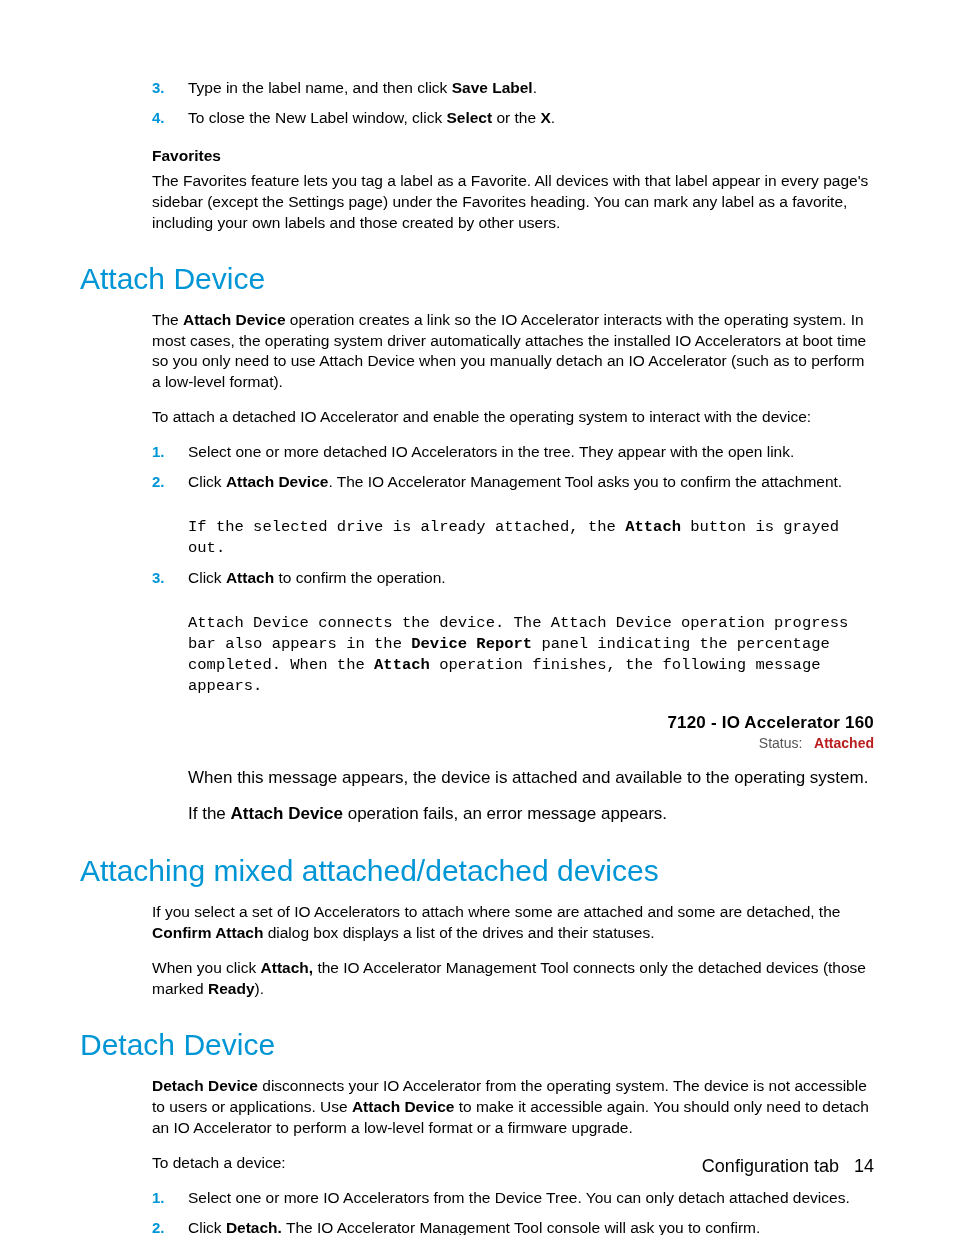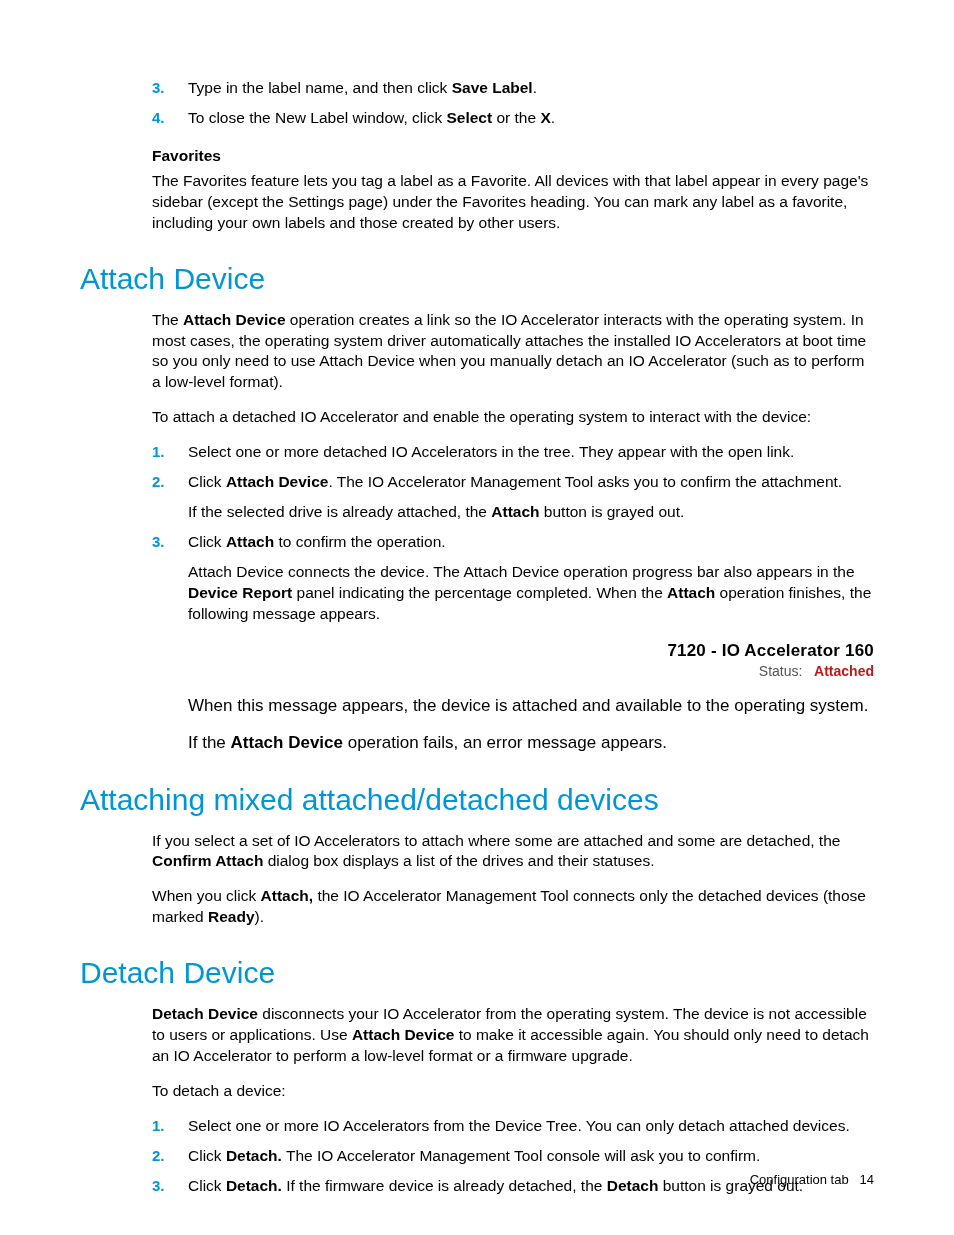--- a/index.html
+++ b/index.html
@@ -42,21 +42,22 @@
   }
   ol.numbered > li .num {
     position: absolute;
     left: 0;
     top: 0;
     color: #0096d6;
     font-weight: bold;
     font-size: 15px;
   }
   .li-followup {
-    margin-top: 9px;
+    margin-top: 24px;
+    font-family: Liberation Mono, monospace;
   }
   h2.section {
     color: #0096d6;
     font-weight: 300;
     font-size: 30px;
     margin: 28px 0 14px 0;
     letter-spacing: 0px;
   }
   .subhead {
     font-weight: bold;
@@ -81,23 +82,23 @@
     font-size: 14px;
     color: #555;
     margin-top: 2px;
   }
   .status-value {
     color: #b91c1c;
     font-weight: bold;
   }
   .footer {
     position: absolute;
-    bottom: 48px;
+    bottom: 58px;
     right: 80px;
-    font-size: 13px;
+    font-size: 18px;
   }
 </style>
 </head>
 <body>
 
 <div class="page">
 
   <ol class="numbered">
     <li>
       <span class="num">3.</span>

